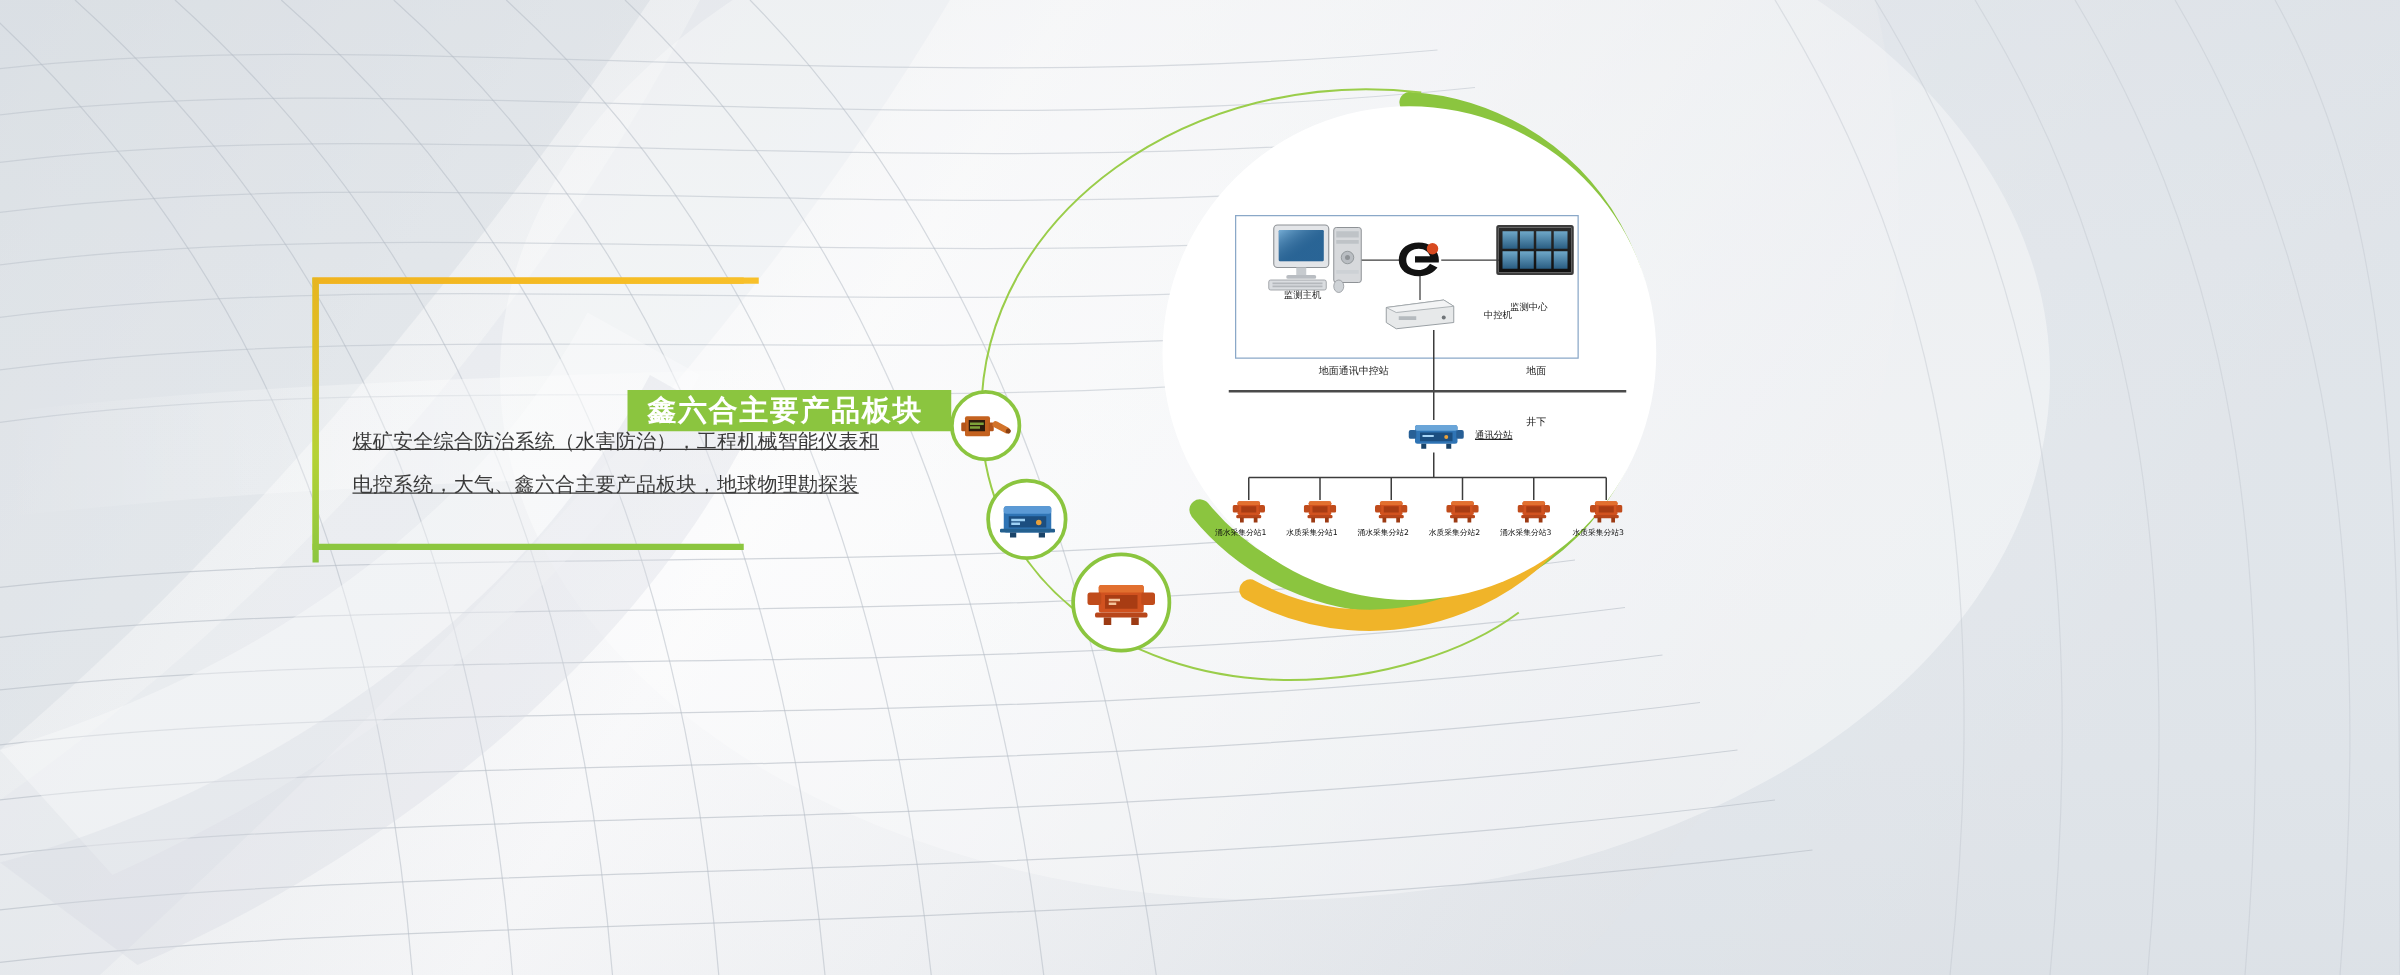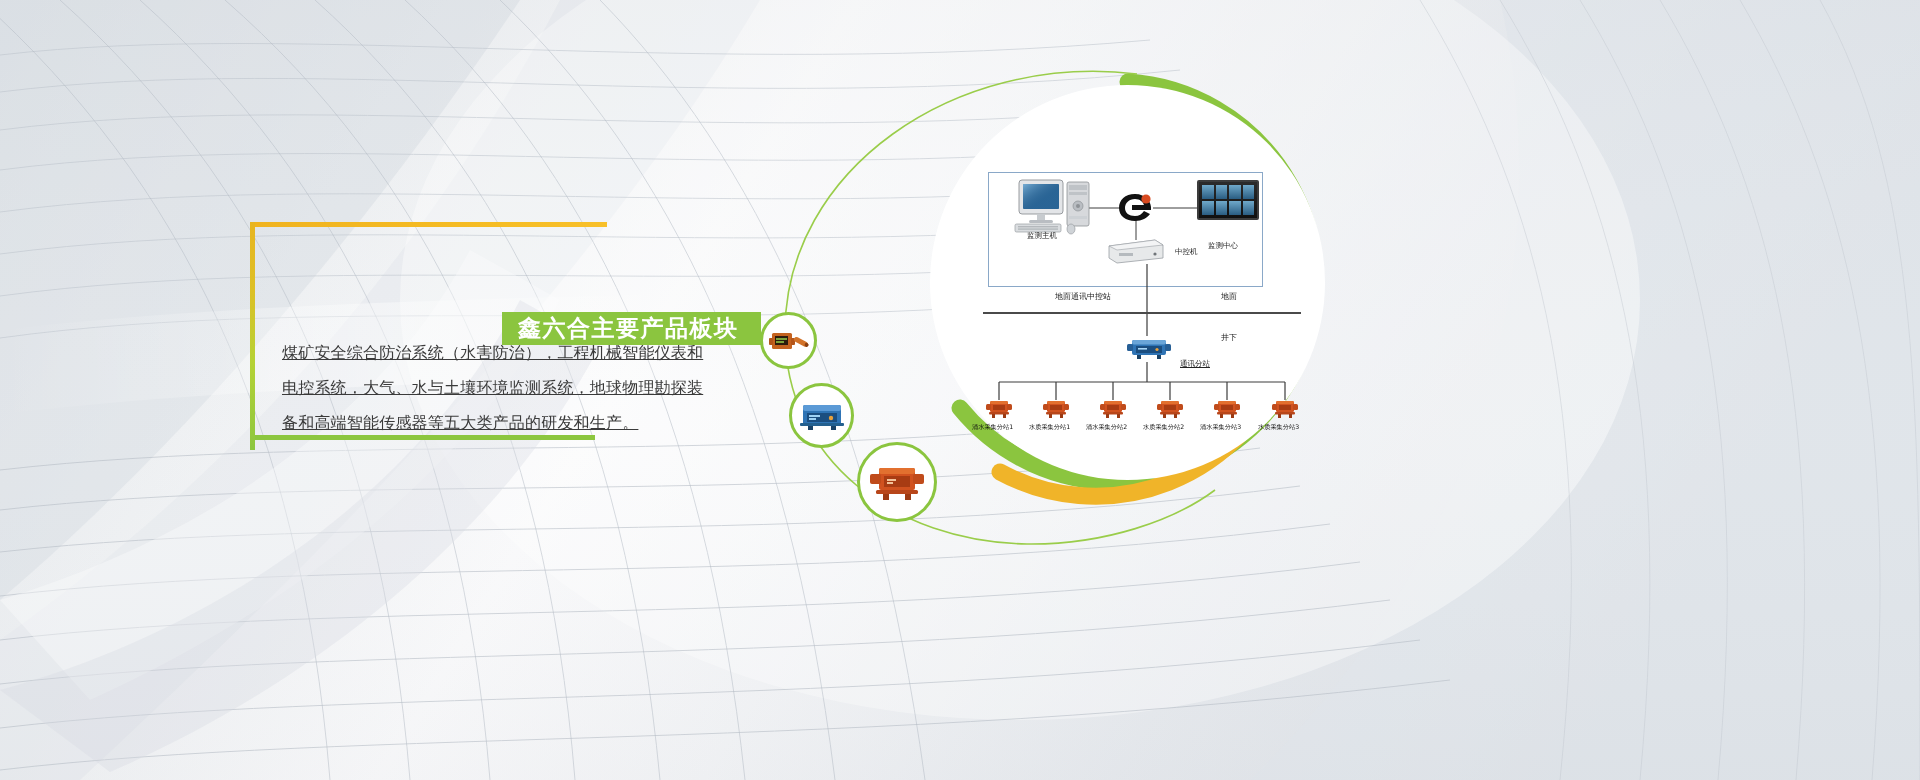--- a/index.html
+++ b/index.html
@@ -258,22 +258,21 @@
   </svg>
 
   <div class="text-frame"></div>
 
   <div class="title-banner">
     <span class="title-text">鑫六合主要产品板块</span>
   </div>
 
   <div class="body-copy">
     <p>煤矿安全综合防治系统（水害防治），工程机械智能仪表和</p>
-    <p>电控系统，大气、水与土壤环境监测系统，地球物理勘探装</p>
-    <p>备和高端智能传感器等五大类产品的研发和生产。</p>
+    <p>电控系统，大气、鑫六合主要产品板块，地球物理勘探装</p>
   </div>
 
   <div class="diagram-wrap">
 
     <svg class="ring-svg" viewBox="0 0 640 520">
 
       <path d="M 383 22 A 200 200 0 1 1 215 348" fill="none" stroke="#8bc53f" stroke-width="17" stroke-linecap="round"></path>
 
       <path d="M 540 300 A 200 200 0 0 1 255 412" fill="none" stroke="#f0b429" stroke-width="17" stroke-linecap="round"></path>
 
@@ -388,21 +387,21 @@
 
       <svg class="controller" viewBox="0 0 62 26">
         <polygon points="4,8 50,2 58,7 58,20 12,25 4,20" fill="#e7e9ea" stroke="#9aa0a4" stroke-width="0.8"></polygon>
         <polygon points="4,8 50,2 58,7 12,12" fill="#f3f4f5" stroke="#9aa0a4" stroke-width="0.6"></polygon>
         <rect x="14" y="15" width="14" height="3" fill="#b5babe"></rect>
         <circle cx="50" cy="16" r="1.6" fill="#6f7478"></circle>
       </svg>
 
       <div class="lbl" style="left:52px; top:72px;">监测主机</div>
       <div class="lbl" style="left:233px; top:82px;">监测中心</div>
-      <div class="lbl" style="left:200px; top:88px;">中控机</div>
+      <div class="lbl" style="left:212px; top:88px;">中控机</div>
 
       <div class="mon-center">
         <i></i>
           <i></i>
           <i></i>
           <i></i>
           <i></i>
           <i></i>
           <i></i>
           <i></i>
@@ -418,21 +417,21 @@
         <rect x="7" y="5" width="34" height="15" rx="2" fill="#2f74b5"></rect>
         <rect x="7" y="5" width="34" height="4.5" rx="2" fill="#6aa5d8"></rect>
         <rect x="11" y="11" width="26" height="7" fill="#1b4e80"></rect>
         <rect x="13" y="13" width="9" height="1.6" fill="#a8d6f7"></rect>
         <circle cx="32" cy="14.5" r="1.6" fill="#e8a13c"></circle>
         <rect x="2" y="9" width="6" height="7" rx="1.5" fill="#275f96"></rect>
         <rect x="40" y="9" width="6" height="7" rx="1.5" fill="#275f96"></rect>
         <rect x="12" y="20" width="4" height="4" fill="#1a4368"></rect>
         <rect x="32" y="20" width="4" height="4" fill="#1a4368"></rect>
       </svg>
-      <div class="lbl" style="left:205px; top:200px;text-decoration:underline;">通讯分站</div>
+      <div class="lbl" style="left:205px; top:184px;text-decoration:underline;">通讯分站</div>
 
       <svg class="collector" style="left:11px;" viewBox="0 0 26 22">
           <rect x="4" y="3" width="18" height="11" rx="1.5" fill="#d1521f"></rect>
           <rect x="4" y="3" width="18" height="3" rx="1.5" fill="#e2702f"></rect>
           <rect x="7" y="7" width="12" height="5" fill="#a83c13"></rect>
           <rect x="0" y="6" width="5" height="6" rx="1.5" fill="#c04b1b"></rect>
           <rect x="21" y="6" width="5" height="6" rx="1.5" fill="#c04b1b"></rect>
           <rect x="3" y="14" width="20" height="2.5" rx="1" fill="#b8461a"></rect>
           <rect x="6" y="16" width="3" height="4" fill="#9c3a13"></rect>
           <rect x="17" y="16" width="3" height="4" fill="#9c3a13"></rect>

